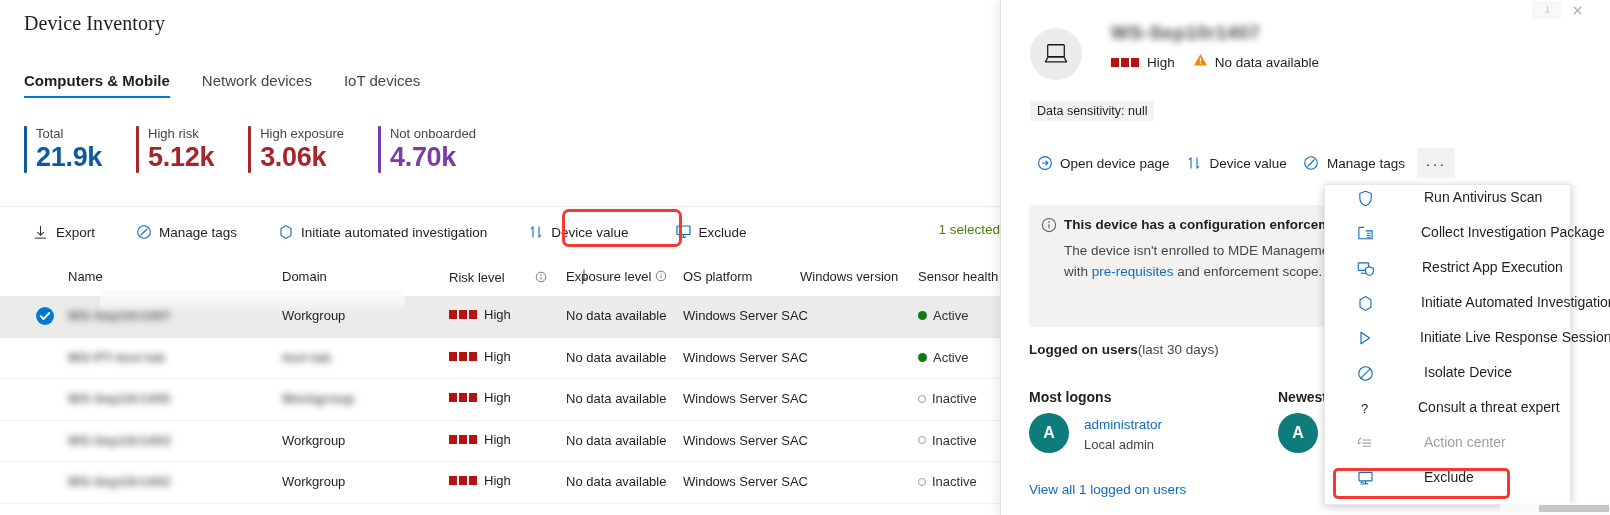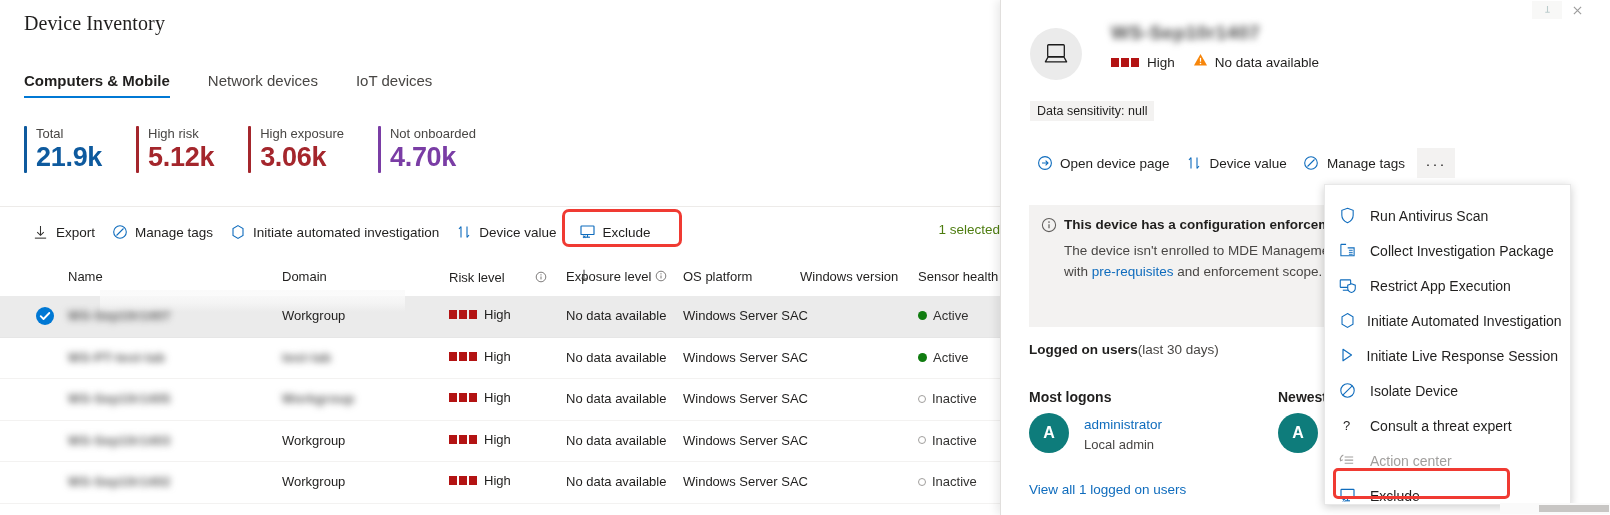--- a/index.html
+++ b/index.html
@@ -14,41 +14,41 @@
 
   
   #main { position: absolute; left: 0; top: 0; width: 1000px; height: 515px; background: #fff; overflow: hidden; }
 
   #page-title {
     position: absolute; left: 24px; top: 12px;
     font-size: 20px; font-weight: 400; color: #201f1e; letter-spacing: .1px; font-family: Liberation Serif, serif;
   }
 
   
-  #tabs { position: absolute; left: 24px; top: 72px; display: flex; align-items: flex-end; gap: 6px; }
+  #tabs { position: absolute; left: 24px; top: 72px; display: flex; align-items: flex-end; }
   .tab {
     font-size: 15px; color: #484644; padding: 0 0 9px 0; margin-right: 32px;
     position: relative; cursor: pointer; white-space: nowrap;
   }
   .tab.active { color: #201f1e; font-weight: 600; }
   .tab.active::after {
     content: ""; position: absolute; left: 0; right: 0; bottom: 0;
     height: 2px; background: #0078d4;
   }
 
   
   #stats { position: absolute; left: 24px; top: 126px; display: flex; }
   .stat { display: flex; margin-right: 34px; }
   .stat .bar { width: 3px; border-radius: 1px; margin-right: 9px; }
   .stat .lbl { font-size: 13px; color: #484644; line-height: 16px; white-space: nowrap; }
   .stat .val { font-size: 27px; font-weight: 700; line-height: 31px; letter-spacing: -.3px; }
 
   
   #toolbar-sep { position: absolute; left: 0; top: 206px; width: 1000px; height: 1px; background: #edebe9; }
-  #toolbar { position: absolute; left: 24px; top: 216px; display: flex; align-items: flex-start; height: 32px; }
+  #toolbar { position: absolute; left: 24px; top: 216px; display: flex; align-items: flex-start; height: 32px; gap: 24px; }
   .tbtn {
     display: flex; align-items: center; height: 32px; padding: 0 8px;
     font-size: 13.5px; color: #201f1e; white-space: nowrap; cursor: pointer;
   }
   .tbtn .ic { display: inline-flex; width: 17px; height: 17px; margin-right: 7px; align-items: center; justify-content: center; }
   .tbtn svg { display: block; }
   #tbtn-exclude {
     position: relative;
     margin-left: 6px;
   }
@@ -141,21 +141,21 @@
   .logon-name { position: absolute; font-size: 13.5px; color: #0f6cbd; white-space: nowrap; cursor: pointer; }
   .logon-role { position: absolute; font-size: 13px; color: #484644; white-space: nowrap; }
   #view-all-link { position: absolute; left: 1029px; top: 482px; font-size: 13.5px; color: #0f6cbd; cursor: pointer; white-space: nowrap; }
 
   
   #ctxmenu {
     position: absolute; left: 1324px; top: 184px; width: 247px;
     background: #fff; border: 1px solid #e8e8e8;
     box-shadow: 0 2px 9px rgba(0,0,0,.20); padding: 4px 0 0 0;
   }
-  .mi { display: flex; align-items: flex-end; height: 35px; padding: 0 12px 0 14px; font-size: 14px; color: #201f1e; cursor: pointer; white-space: nowrap; }
+  .mi { display: flex; align-items: flex-start; height: 35px; padding: 0 12px 0 32px; font-size: 14px; color: #201f1e; cursor: pointer; white-space: nowrap; gap: 36px; }
   .mi .ic { width: 20px; height: 18px; display: inline-flex; align-items: center; justify-content: flex-start; margin-right: 11px; }
   .mi.disabled { color: #a19f9d; cursor: default; }
   .mi.highlighted { position: relative; }
   #menu-exclude-highlight {
     position: absolute; left: 1333px; top: 468px; width: 177px; height: 31px;
     border: 3px solid #f03a32; border-radius: 5px; pointer-events: none;
   }
   #panel-scrollbar { position: absolute; right: 1px; top: 505px; width: 70px; height: 7px; background: #c8c6c4; }
   #panel-scroll-track { position: absolute; right: 0; top: 503px; width: 110px; height: 11px; background: #fafafa; }
 </style>

